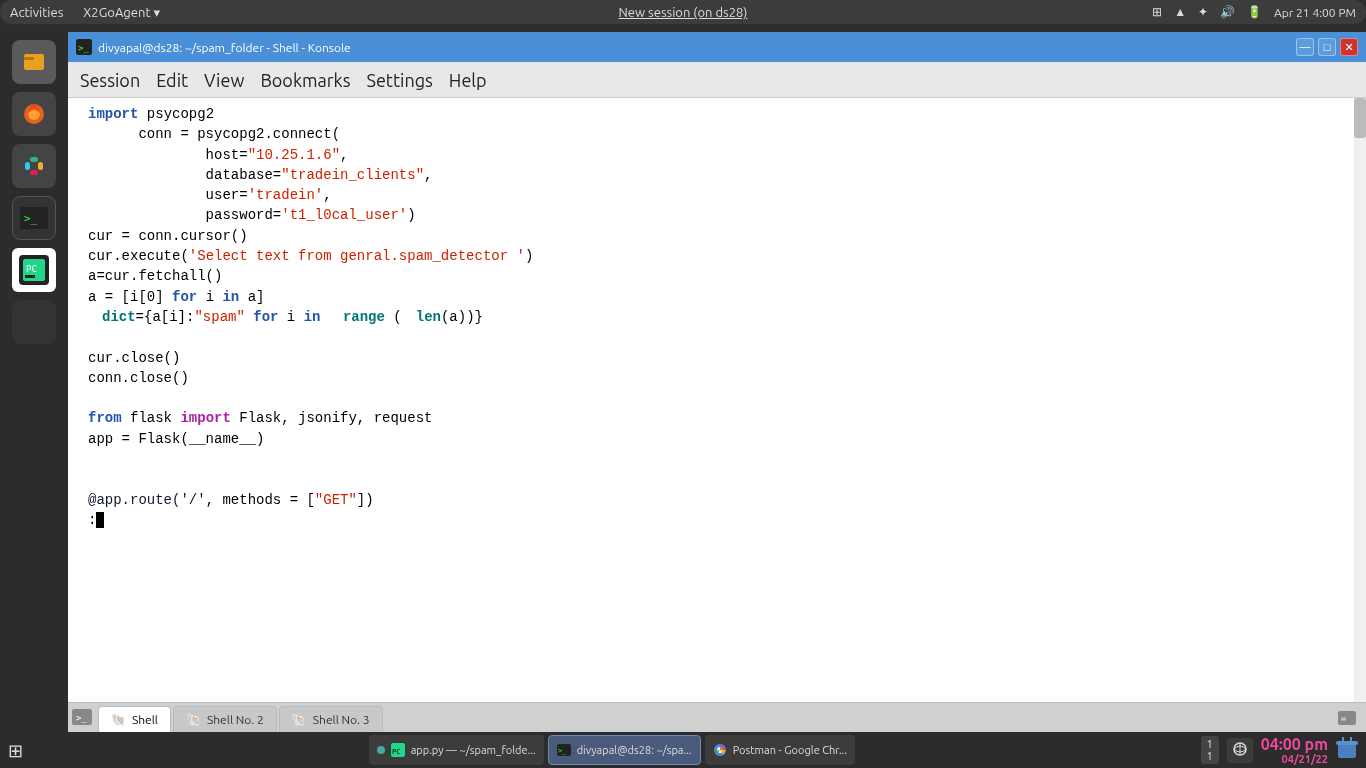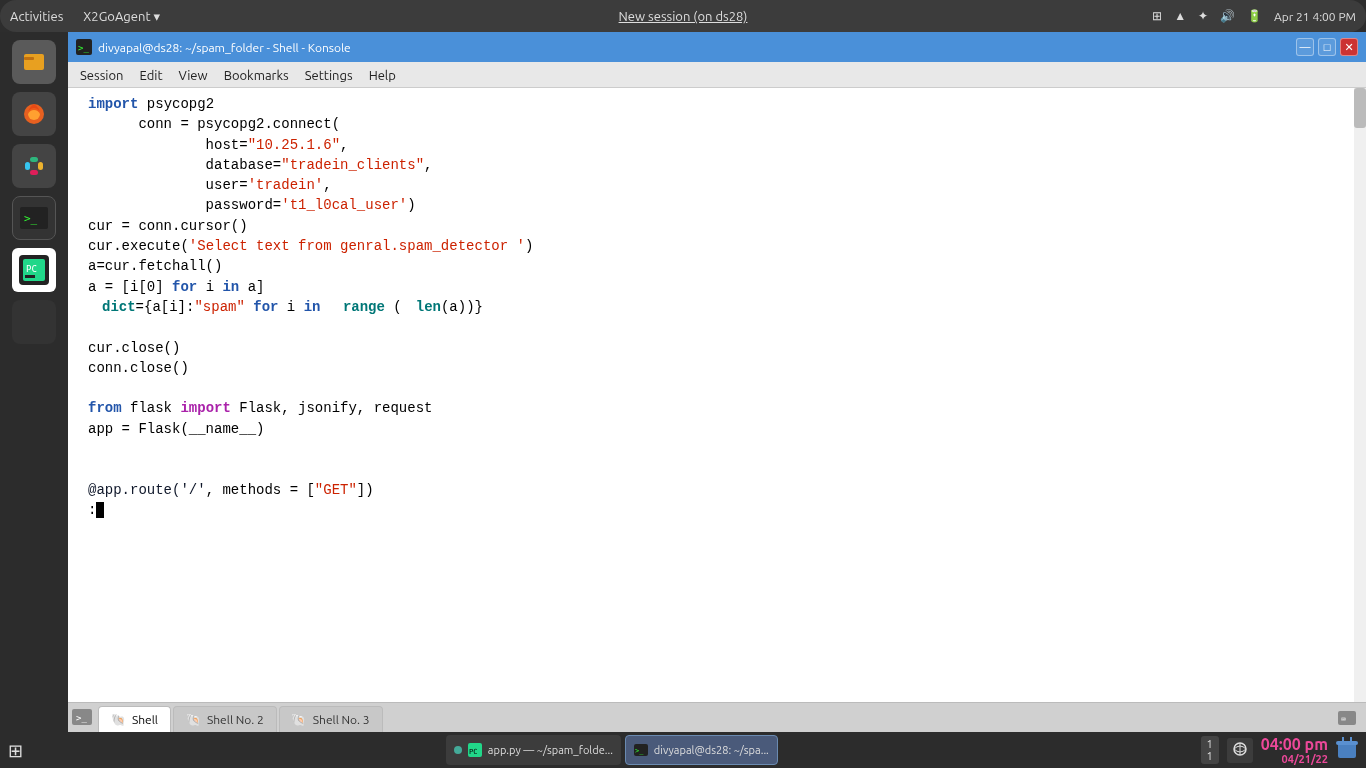--- a/index.html
+++ b/index.html
@@ -1,20 +1,20 @@
 <!DOCTYPE html>
 <html><head>
   <meta charset="utf-8">
   <style>
     * { margin: 0; padding: 0; box-sizing: border-box; }
     body { width: 1366px; height: 768px; overflow: hidden; font-family: 'Ubuntu', sans-serif; background: #2d2d2d; }
 
     
     .top-bar {
-      height: 32px;
+      height: 24px;
       background: #3c3c3c;
       display: flex;
       align-items: center;
       justify-content: space-between;
       padding: 0 10px;
       color: #ddd;
       font-size: 13px;
       border-radius: 16px;
     }
     .top-bar-left { display: flex; gap: 20px; }
@@ -79,27 +79,27 @@
       background: rgba(255,255,255,0.1);
       color: white;
       font-size: 11px;
       display: flex; align-items: center; justify-content: center;
       cursor: pointer;
     }
     .win-btn.close { background: #cc3333; }
 
     
     .menu-bar {
-      height: 26px;
+      height: 36px;
       background: #e8e8e8;
       display: flex;
       align-items: center;
       padding: 0 4px;
       border-bottom: 1px solid #ccc;
-      font-size: 13px;
+      font-size: 18px;
       color: #222;
     }
     .menu-item {
       padding: 2px 8px;
       cursor: pointer;
       border-radius: 3px;
     }
 
     
     .terminal-content {
@@ -393,20 +393,30 @@
     </div>
 
     <div class="taskbar-app" style="background:#4a5a7a; border: 1px solid #6a8ab0;">
       <svg width="14" height="12" viewBox="0 0 14 12">
           <rect width="14" height="12" rx="2" fill="#222"></rect>
           <text x="1" y="9" font-family="monospace" font-size="7" fill="#33ff33">&gt;_</text>
         </svg>
       <span>divyapal@ds28: ~/spa...</span>
     </div>
 
+    <div class="taskbar-app">
+      <svg width="14" height="14" viewBox="0 0 14 14">
+        <circle cx="7" cy="7" r="6" fill="#4285f4"></circle>
+        <circle cx="7" cy="7" r="3" fill="white"></circle>
+        <path d="M7 1 L13 7 L7 7Z" fill="#ea4335" opacity="0.8"></path>
+        <path d="M1 7 L4 12 L7 7Z" fill="#34a853" opacity="0.8"></path>
+        <path d="M7 7 L13 7 L10 12Z" fill="#fbbc05" opacity="0.8"></path>
+      </svg>
+      <span>Postman - Google Chr...</span>
+    </div>
   </div>
   <div class="taskbar-right-section">
 
     <div style="display:flex; flex-direction:column; align-items:center; background:#444; padding:2px 6px; border-radius:3px;">
       <span style="font-size:11px; color:#ddd;">1</span>
       <span style="font-size:11px; color:#ddd;">1</span>
     </div>
 
     <div style="background:#3c3c3c; padding:2px 4px; border-radius:3px;">
       <svg width="18" height="18" viewBox="0 0 18 18">

